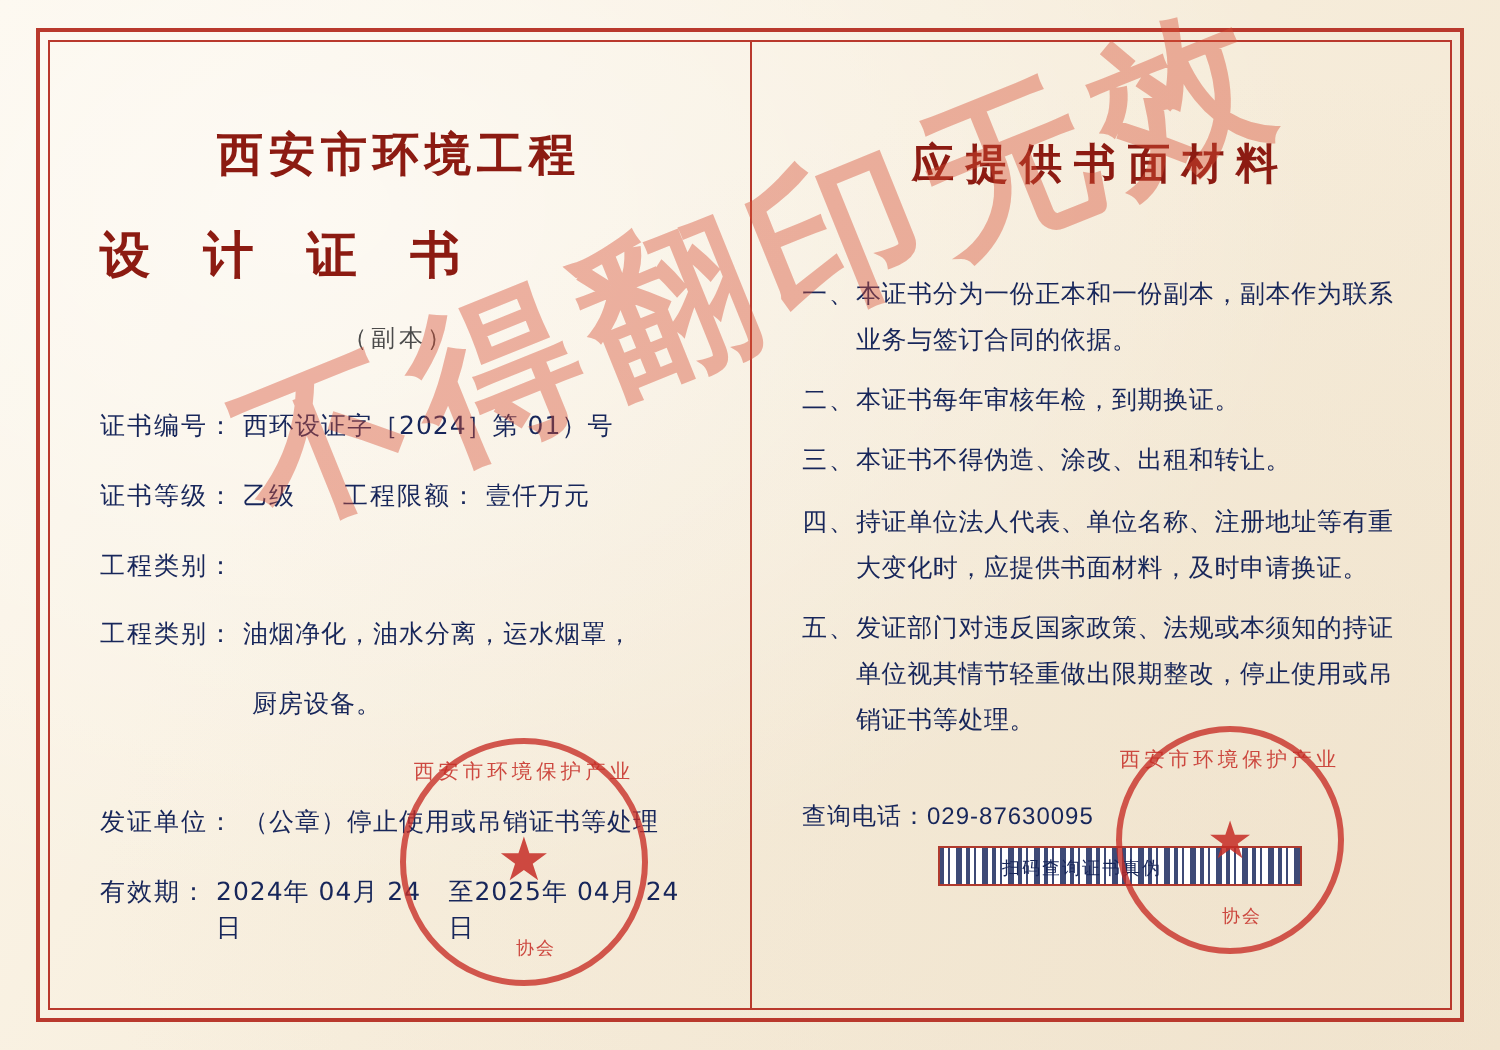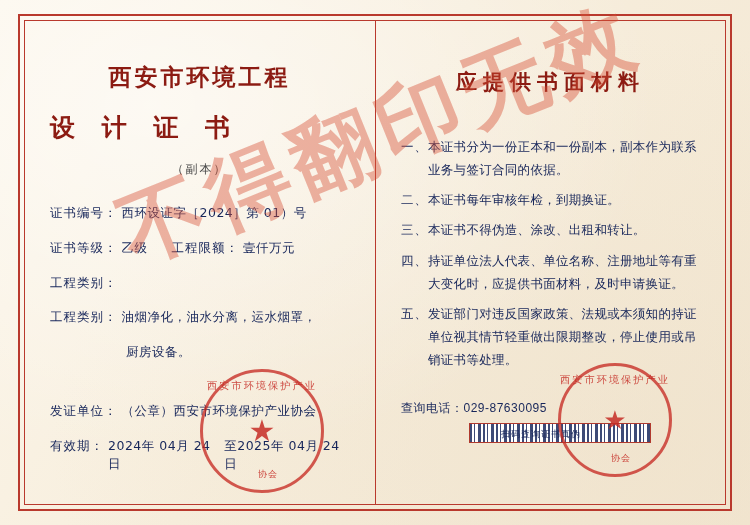--- a/index.html
+++ b/index.html
@@ -321,21 +321,21 @@
       <div>
         <div class="field-row">
           <span class="field-label">工程类别：</span>
           <span class="field-value hand">油烟净化，油水分离，运水烟罩，</span>
         </div>
         <div class="field-line2 hand">厨房设备。</div>
       </div>
 
       <div class="field-row issuer-row">
         <span class="field-label">发证单位：</span>
-        <span class="field-value hand">（公章）西安市环境保护产业协会</span>
+        <span class="field-value hand">（公章）停止使用或吊销证书等处理</span>
       </div>
 
       <div class="field-row validity-row">
         <span class="field-label">有效期：</span>
         <span class="field-value hand">2024年 04月 24日</span>
         <span class="field-value hand">至2025年 04月 24日</span>
       </div>
     </div>
   </div>
 

